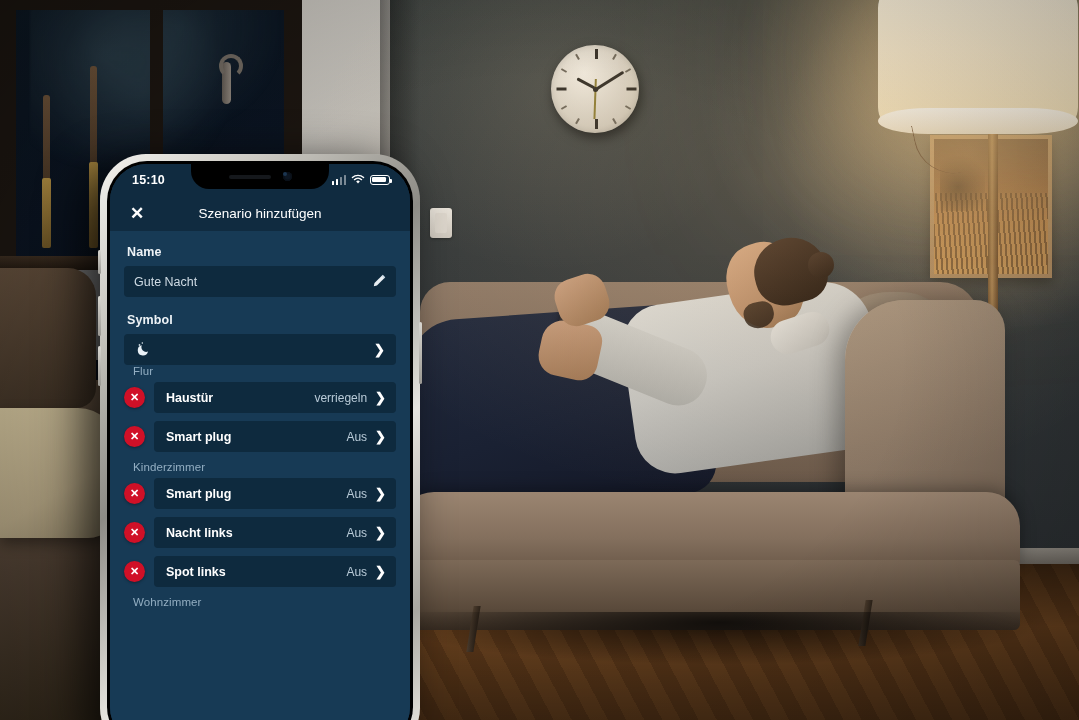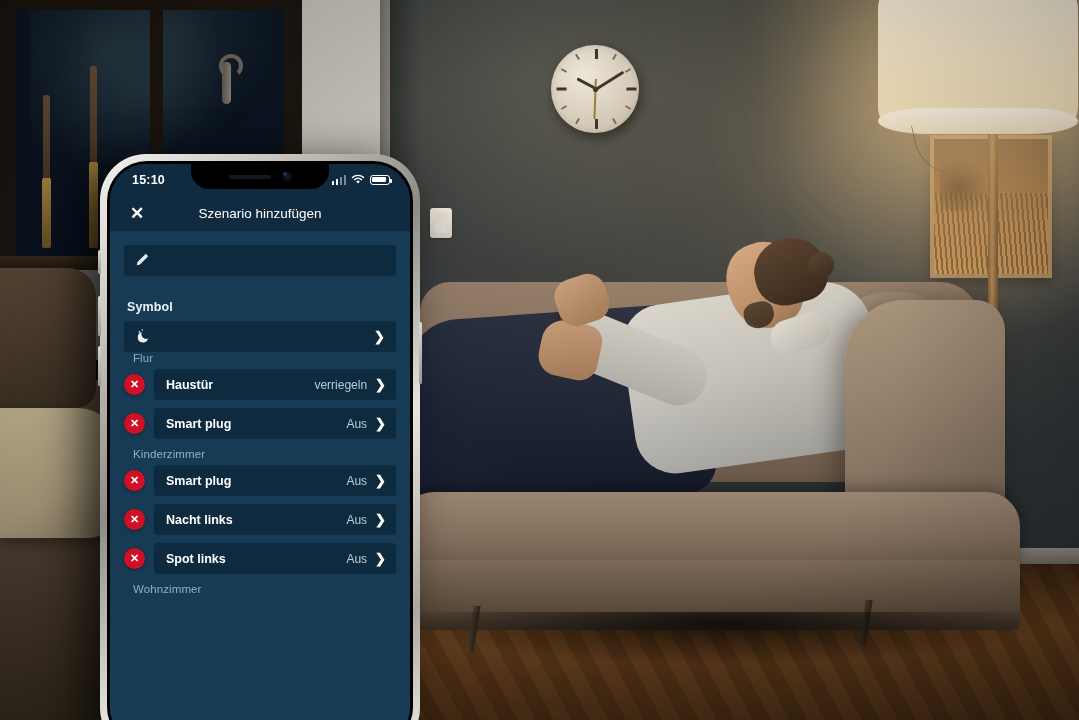--- a/index.html
+++ b/index.html
@@ -359,21 +359,21 @@
     position:absolute; left:0; right:0; text-align:center;
     font-size:13.5px; font-weight:400; pointer-events:none;
   }
 
   
   .app-body{
     flex:1; background:#173a55; overflow:hidden;
     padding:14px 14px 0 14px; color:#fff;
   }
   .field-label{font-size:12.5px;font-weight:600;color:#eef3f7;margin:0 0 7px 3px;letter-spacing:.1px;}
-  .field-label.spaced{margin-top:24px;}
+  .field-label.spaced{margin-top:16px;}
   .input-card{
     height:31px;background:#0e2a3e;border-radius:4px;
     display:flex;align-items:center;padding:0 10px;
   }
   .input-value{flex:1;font-size:12.5px;color:#cfdbe4;}
   .pencil{width:15px;height:15px;flex:none;}
   .symbol-card{
     height:31px;background:#0e2a3e;border-radius:4px;
     display:flex;align-items:center;padding:0 11px;
   }
@@ -515,21 +515,23 @@
         </div>
       </div>
 
       <div class="app-header">
         <div class="close-x">✕</div>
         <div class="header-title">Szenario hinzufügen</div>
       </div>
 
       <div class="app-body">
 
+        <div class="field-label">Name</div>
         <div class="input-card">
+          <div class="input-value">Gute Nacht</div>
           <svg class="pencil" viewBox="0 0 16 16">
             <path d="M11.8 1.6l2.6 2.6-8.1 8.1-3.3.7.7-3.3z" fill="#e8eef3"></path>
             <path d="M12.6.8l2.6 2.6-1 1-2.6-2.6z" fill="#cfe0ec"></path>
           </svg>
         </div>
 
         <div class="field-label spaced">Symbol</div>
         <div class="symbol-card">
           <div class="moon-wrap">
             <svg width="17" height="17" viewBox="0 0 20 20">

